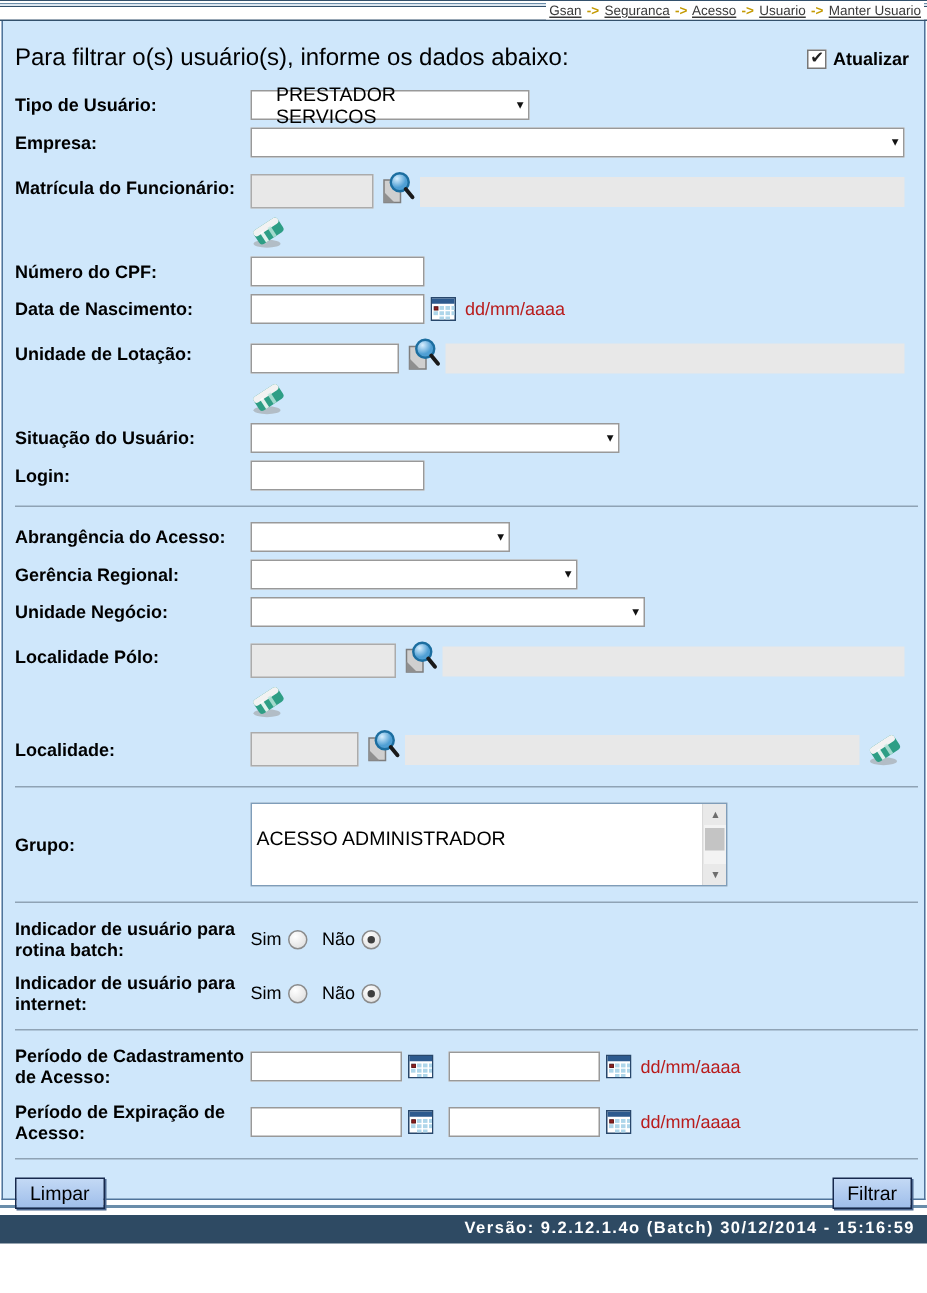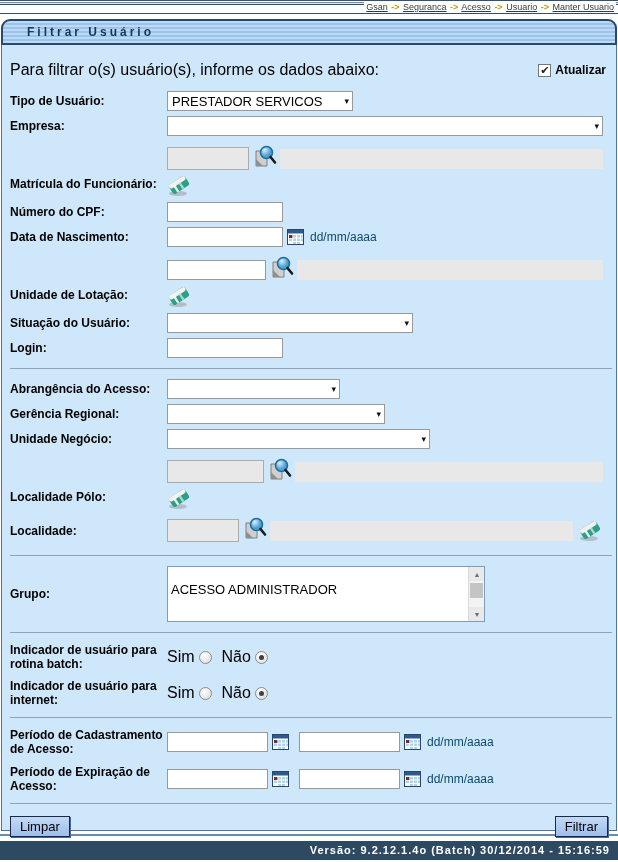--- a/index.html
+++ b/index.html
@@ -34,62 +34,62 @@
   .cb-wrap { display:flex; align-items:center; gap:4px; margin-right:2px; }
   .checkbox { width:13px; height:13px; background:#fff; border:1px solid #777;
     display:inline-flex; align-items:center; justify-content:center; cursor:pointer; }
   .checkbox.checked::after { content:"\2714"; font-size:11px; color:#222; line-height:1; }
   .cb-label { font-size:12px; font-weight:bold; color:#000; }
 
   .row { display:flex; padding:0 8px; margin-bottom:5px; }
   .row.center { align-items:center; }
   .label { width:157px; min-width:157px; font-size:12px; font-weight:bold; color:#000;
     line-height:14px; }
-  .lbl-pad { padding-top:5px;margin-top:28px; }
+  .lbl-pad { padding-top:5px; }
   .ctrl-block { flex:1; }
   .line { display:flex; align-items:center; }
   .line + .line { margin-top:1px; }
 
   .inp { background:#fff; border:1px solid #999; height:20px; font-size:13px;
     padding:0 3px; font-family:inherit; outline:none; }
   .inp.gray { background:#e8e8e8; border:1px solid #ababab; height:23px; }
   .rofield { background:#e8e8e8; height:20px; flex:1; margin-right:5px; }
 
   .sel { position:relative; background:#fff; border:1px solid #999; height:20px;
-    display:flex; align-items:center; padding:0 18px 0 4px; font-size:13px;
+    display:flex; align-items:center; padding:0 18px 0 16px; font-size:13px;
     color:#000; cursor:default; }
   .arr { position:absolute; right:3px; top:50%; transform:translateY(-50%);
     font-size:9px; color:#111; line-height:1; }
   .arr::after { content:"\25BE"; }
 
   .icon { display:inline-flex; cursor:pointer; }
   .icon-mag { margin:0 3px 4px 3px; }
   .icon-cal { margin-left:4px; }
-  .hint { font-size:12px; color:#0c4a6e; margin-left:6px; }
+  .hint { font-size:12px; color:#b91c1c; margin-left:6px; }
   .eraser-line { margin-top:0; }
 
   .sep { border-top:1px solid #8fa3b5; margin:10px 4px 10px 8px; }
 
   
   .listbox { position:relative; width:318px; height:56px; background:#fff;
     border:1px solid #7f9db9; overflow:hidden; }
   .lb-opts { padding:14px 16px 0 3px; font-size:13px; color:#000; line-height:18px; }
   .lb-opt { white-space:nowrap; cursor:pointer; }
   .lb-scroll { position:absolute; right:0; top:0; width:16px; height:100%;
     background:#f3f3f3; border-left:1px solid #d9d9d9; }
   .sb-btn { position:absolute; left:0; width:16px; height:14px; background:#e9e9e9;
     display:flex; align-items:center; justify-content:center; font-size:7px;
     color:#6d6d6d; cursor:pointer; }
   .sb-up { top:0; } .sb-up::after { content:"\25B2"; }
   .sb-down { bottom:0; } .sb-down::after { content:"\25BC"; }
   .sb-thumb { position:absolute; left:1px; top:16px; width:13px; height:15px;
     background:#c4c4c4; cursor:pointer; }
 
   
-  .radio-row { display:flex; align-items:center; gap:2px; font-size:16px; color:#000; }
+  .radio-row { display:flex; align-items:center; gap:2px; font-size:12px; color:#000; }
   .radio { width:13px; height:13px; border-radius:50%; border:1px solid #8b8b8b;
     background:radial-gradient(circle at 35% 30%, #ffffff, #d9d9d9);
     display:inline-flex; align-items:center; justify-content:center; cursor:pointer; }
   .radio.sel-on::after { content:""; width:5px; height:5px; border-radius:50%;
     background:#3f3f3f; }
   .radio-label { margin-right:2px; }
 
   
   .btn-row { display:flex; justify-content:space-between; padding:0 8px; margin-top:12px; }
   .btn { background:linear-gradient(180deg,#c3d9f5,#9fbeea); border:1px solid #17294d;
@@ -115,23 +115,20 @@
       <a>Seguranca</a>
       <span class="bc-arrow">-&gt;</span>
       <a>Acesso</a>
       <span class="bc-arrow">-&gt;</span>
       <a>Usuario</a>
       <span class="bc-arrow">-&gt;</span>
       <a>Manter Usuario</a>
     </div>
   </div>
 
-  <div class="header">
-    <span class="header-title">Filtrar Usuário</span>
-  </div>
 
   <div class="content">
 
     <div class="intro-row">
       <span class="intro">Para filtrar o(s) usuário(s), informe os dados abaixo:</span>
       <span class="spacer"></span>
       <span class="cb-wrap">
         <span class="checkbox checked"></span>
         <span class="cb-label">Atualizar</span>
       </span>

